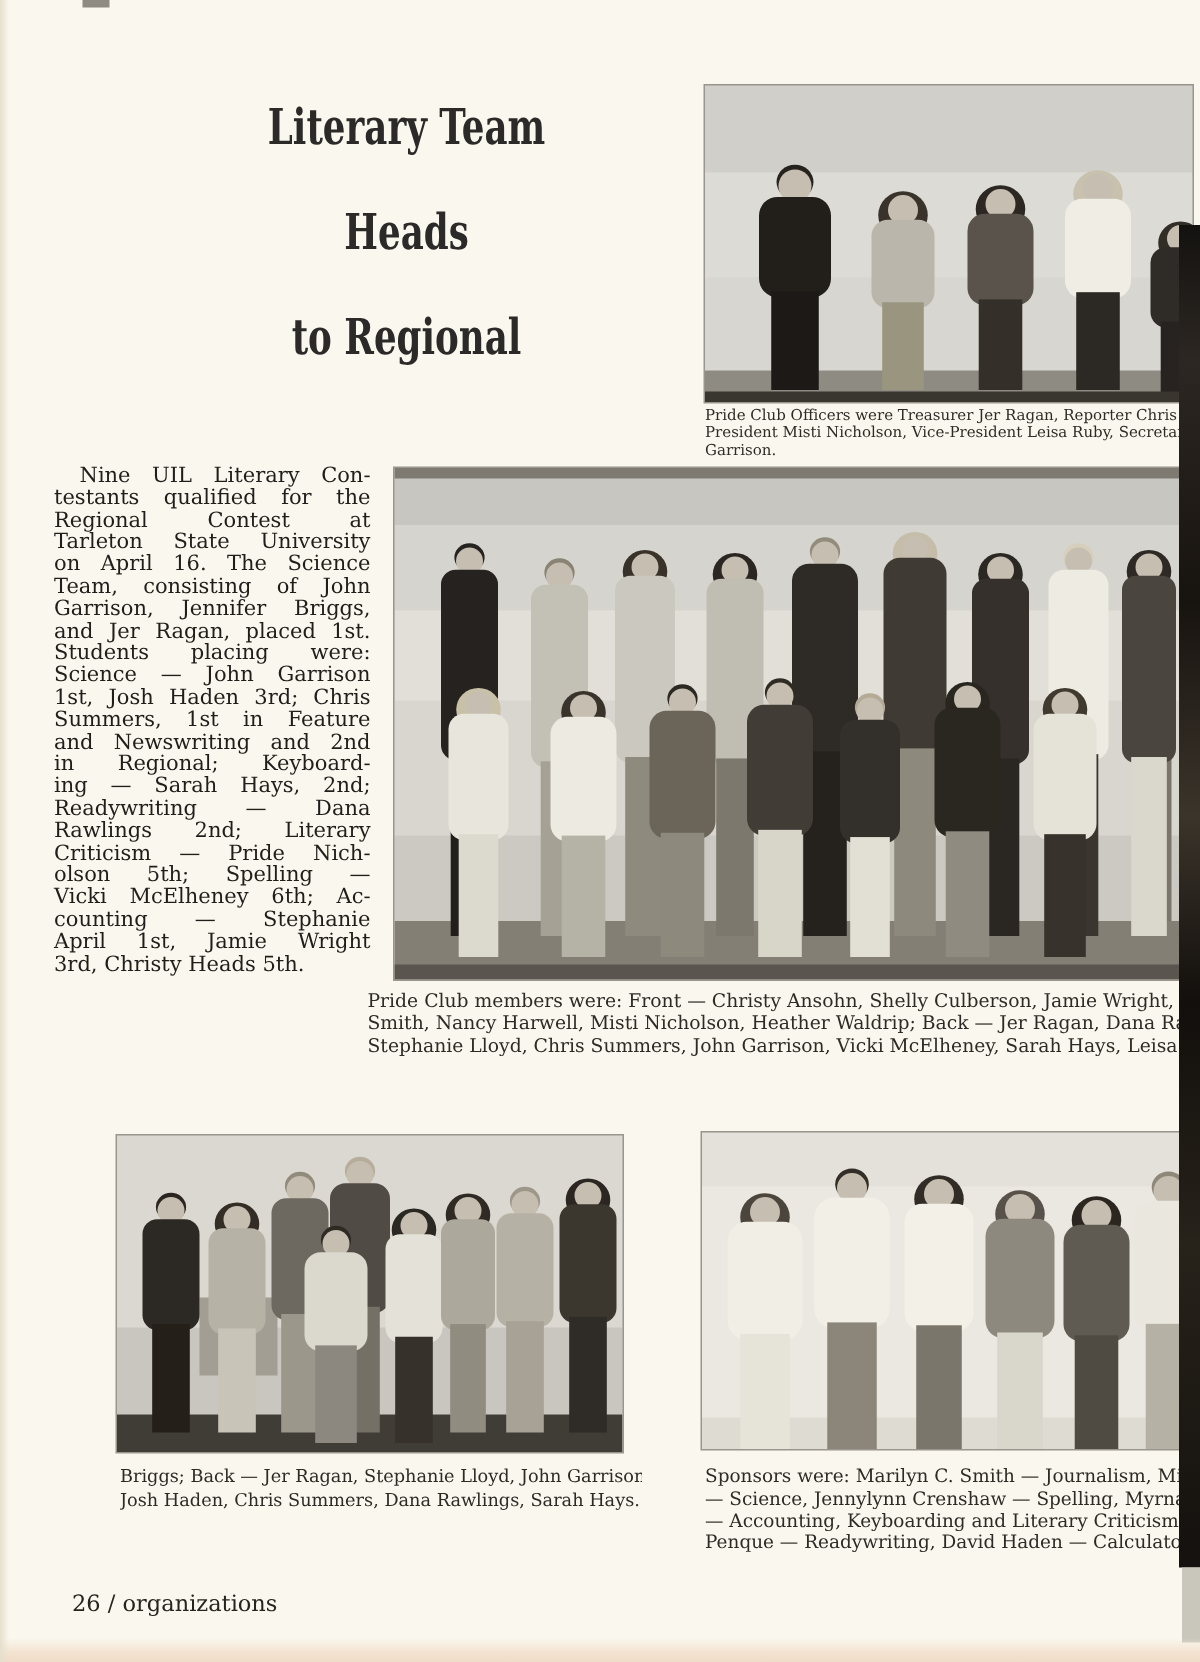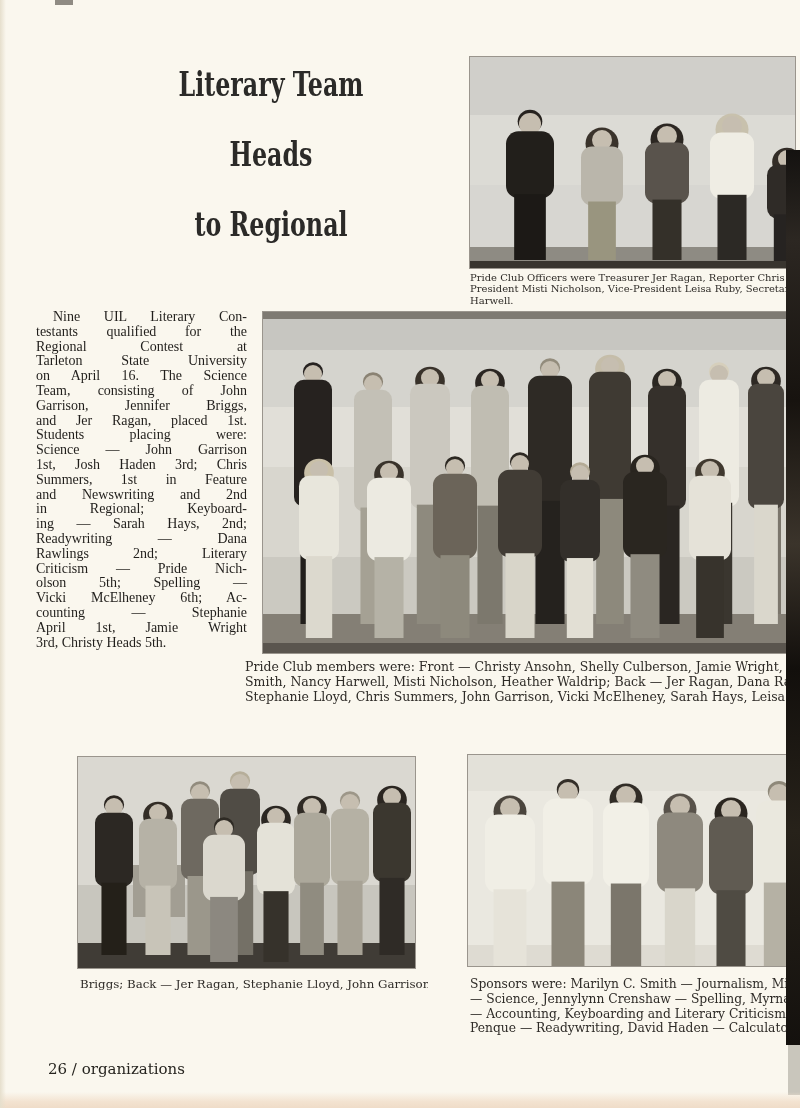--- a/index.html
+++ b/index.html
@@ -20,21 +20,21 @@
 
   
   .title{position:absolute;left:70px;top:50px;width:402px;color:#2b2a28;}
   .title .title-line{
     height:70px;line-height:70px;text-align:center;font-weight:bold;font-size:33px;
     transform:scaleX(.72);transform-origin:50% 50%;white-space:nowrap;
   }
 
   
   .body-text{position:absolute;left:36px;top:310px;width:211px;
-    font-size:14px;line-height:14.8px;color:#201e1b;font-family:Liberation Serif, serif;}
+    font-size:14px;line-height:14.8px;color:#201e1b;}
   .body-text .line{text-align:justify;text-align-last:justify;}
   .body-text .line.first{padding-left:17px;}
   .body-text .line.last{text-align-last:left;}
 
   
   .photo{position:absolute;outline:1px solid rgba(58,52,44,.5);background:#d6d5d0;}
   #photo-officers{left:470px;top:57px;width:325px;height:211px;}
   #photo-members{left:263px;top:312px;width:529px;height:341px;}
   #photo-qualifiers{left:78px;top:757px;width:337px;height:211px;}
   #photo-sponsors{left:468px;top:755px;width:325px;height:211px;}
@@ -85,21 +85,21 @@
         <ellipse cx="317" cy="105.05" rx="14.85" ry="14.4" fill="#332d27"></ellipse>
         <circle cx="317" cy="102" r="9" fill="#c6beb0"></circle>
         <rect x="297" y="107.75" width="40" height="53.690000000000005" rx="10.4" fill="#2f2b27"></rect>
         <rect x="303.8" y="157.44" width="26.400000000000002" height="53.56" fill="#262321"></rect>
       </g>
     <rect x="0" y="204" width="325" height="7" fill="#39352f"></rect>
   </svg>
   <div class="cap cap-officers">
       <div class="line first">Pride Club Officers were Treasurer Jer Ragan, Reporter Chris Sum</div>
       <div class="line">President Misti Nicholson, Vice-President Leisa Ruby, Secretary M</div>
-      <div class="line last">Harwell.</div>
+      <div class="line last">Garrison.</div>
     </div>
 
   <div class="body-text">
       <div class="line first">Nine UIL Literary Con-</div>
       <div class="line">testants qualified for the</div>
       <div class="line">Regional Contest at</div>
       <div class="line">Tarleton State University</div>
       <div class="line">on April 16. The Science</div>
       <div class="line">Team, consisting of John</div>
       <div class="line">Garrison, Jennifer Briggs,</div>
@@ -244,20 +244,21 @@
         <rect x="253" y="51.75" width="38" height="76.05" rx="9.88" fill="#b5b1a4"></rect>
         <rect x="259.46" y="123.8" width="25.080000000000002" height="74.2" fill="#a7a295"></rect>
         <ellipse cx="314" cy="43.05" rx="14.85" ry="14.4" fill="#2b2621"></ellipse>
         <circle cx="314" cy="40" r="9" fill="#c6beb0"></circle>
         <rect x="295" y="45.75" width="38" height="79.17" rx="9.88" fill="#3b372f"></rect>
         <rect x="301.46" y="120.92" width="25.080000000000002" height="77.08" fill="#2f2b26"></rect>
       </g>
   </svg>
   <div class="cap cap-qualifiers">
       <div class="line">Briggs; Back — Jer Ragan, Stephanie Lloyd, John Garrison,</div>
+      <div class="line last">Josh Haden, Chris Summers, Dana Rawlings, Sarah Hays.</div>
     </div>
 
   <svg class="photo" id="photo-sponsors" viewBox="0 0 325 211" preserveAspectRatio="none">
     <rect x="0" y="0" width="325" height="211" fill="#eae8e0"></rect>
     <rect x="0" y="0" width="325" height="36" fill="#e3e1d9"></rect>
     <rect x="0" y="190" width="325" height="21" fill="#dedbd2"></rect>
     <g>
         <ellipse cx="42" cy="56.5" rx="16.5" ry="16" fill="#4b453d"></ellipse>
         <circle cx="42" cy="53" r="10" fill="#c6beb0"></circle>
         <rect x="17" y="59.5" width="50" height="78.78" rx="13" fill="#f0eee5"></rect>

